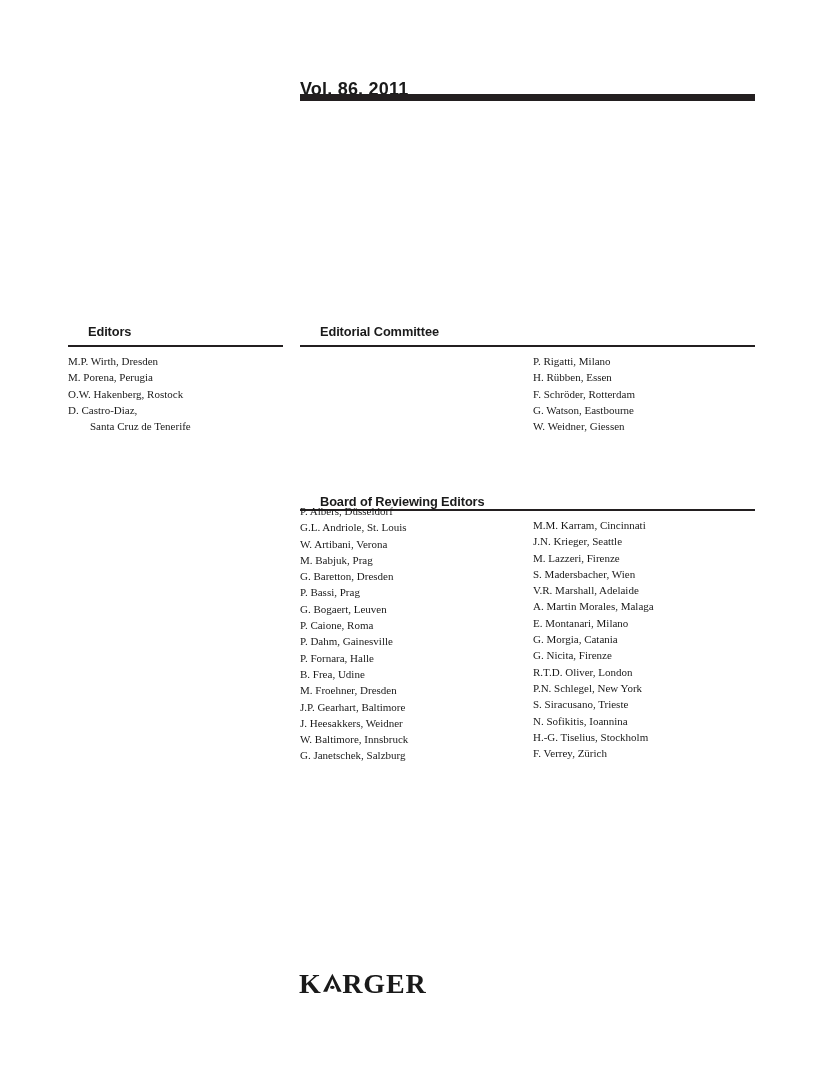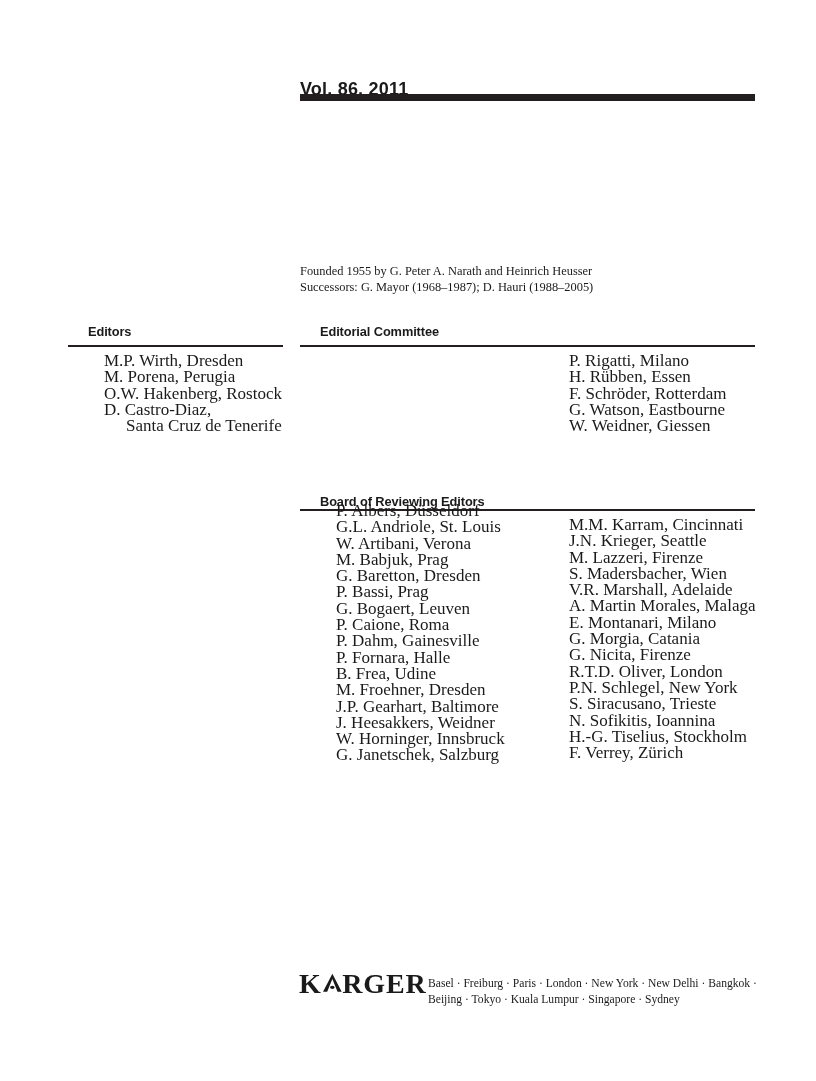--- a/index.html
+++ b/index.html
@@ -105,24 +105,23 @@
   #editors-rule   { left: 68px;  top: 345px; width: 215px; }
   #ec-head        { left: 300px; top: 324px; }
   #ec-rule        { left: 300px; top: 345px; width: 455px; }
   #board-head     { left: 300px; top: 494px; text-align: center; }
   #board-rule     { left: 300px; top: 509px; width: 455px; }
 
   
   .names {
     position: absolute;
     font-family: "Liberation Serif", serif;
-    font-size: 17px;
+    font-size: 11px;
     line-height: 16.3px;
     color: #1a1a1a;
-    margin-left: 36px;
   }
   .names div { white-space: nowrap; }
   .names .indent { padding-left: 22px; }
 
   #editors-list { left: 68px;  top: 353px; }
   #ec-col-1     { left: 300px; top: 353px; }
   #ec-col-2     { left: 533px; top: 353px; }
   #board-col-1  { left: 300px; top: 503px; }
   #board-col-2  { left: 533px; top: 517px; }
 
@@ -167,24 +166,20 @@
 </head>
 <body>
 
 <div class="page">
 
   <div class="volume-line">Vol. 86, 2011</div>
 
   <div class="masthead-rule"></div>
 
 
-  <div class="founded">
-    <div>Founded 1955 by G. Peter A. Narath and Heinrich Heusser</div>
-    <div>Successors: G. Mayor (1968–1987); D. Hauri (1988–2005)</div>
-  </div>
 
   <div class="sec-head" id="editors-head">Editors</div>
   <div class="sec-rule" id="editors-rule"></div>
 
   <div class="names" id="editors-list">
     <div>M.P. Wirth, Dresden</div>
     <div>M. Porena, Perugia</div>
     <div>O.W. Hakenberg, Rostock</div>
     <div>D. Castro-Diaz,</div>
     <div class="indent">Santa Cruz de Tenerife</div>
@@ -213,21 +208,21 @@
     <div>G. Baretton, Dresden</div>
     <div>P. Bassi, Prag</div>
     <div>G. Bogaert, Leuven</div>
     <div>P. Caione, Roma</div>
     <div>P. Dahm, Gainesville</div>
     <div>P. Fornara, Halle</div>
     <div>B. Frea, Udine</div>
     <div>M. Froehner, Dresden</div>
     <div>J.P. Gearhart, Baltimore</div>
     <div>J. Heesakkers, Weidner</div>
-    <div>W. Horninger, Innsbruck</div>
+    <div>W. Baltimore, Innsbruck</div>
     <div>G. Janetschek, Salzburg</div>
   </div>
 
   <div class="names" id="board-col-2">
     <div>M.M. Karram, Cincinnati</div>
     <div>J.N. Krieger, Seattle</div>
     <div>M. Lazzeri, Firenze</div>
     <div>S. Madersbacher, Wien</div>
     <div>V.R. Marshall, Adelaide</div>
     <div>A. Martin Morales, Malaga</div>
@@ -248,18 +243,14 @@
       <span class="apex">
         <svg viewBox="0 0 40 52" preserveAspectRatio="none" aria-hidden="true">
           <path d="M20 2 L38 50 L30 50 L20 16 L10 50 L2 50 Z" fill="#1a1a1a"></path>
           <circle cx="20" cy="38" r="4.4" fill="#1a1a1a"></circle>
         </svg>
       </span>
     </span>
     <span>RGER</span>
   </div>
 
-  <div class="karger-cities">
-    <div>Basel · Freiburg · Paris · London · New York · New Delhi · Bangkok ·</div>
-    <div>Beijing · Tokyo · Kuala Lumpur · Singapore · Sydney</div>
-  </div>
 
 </div>
 
 </body></html>

